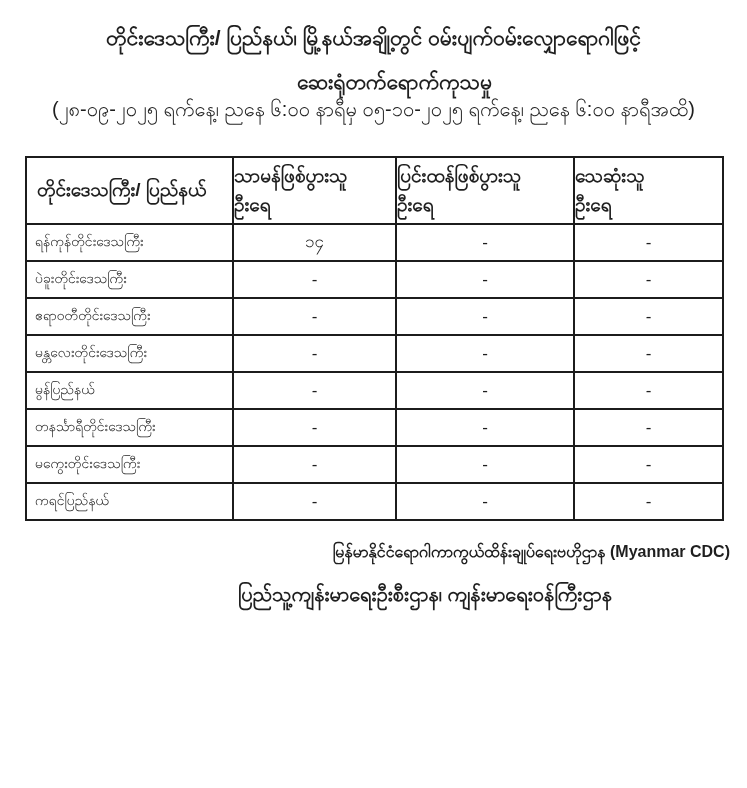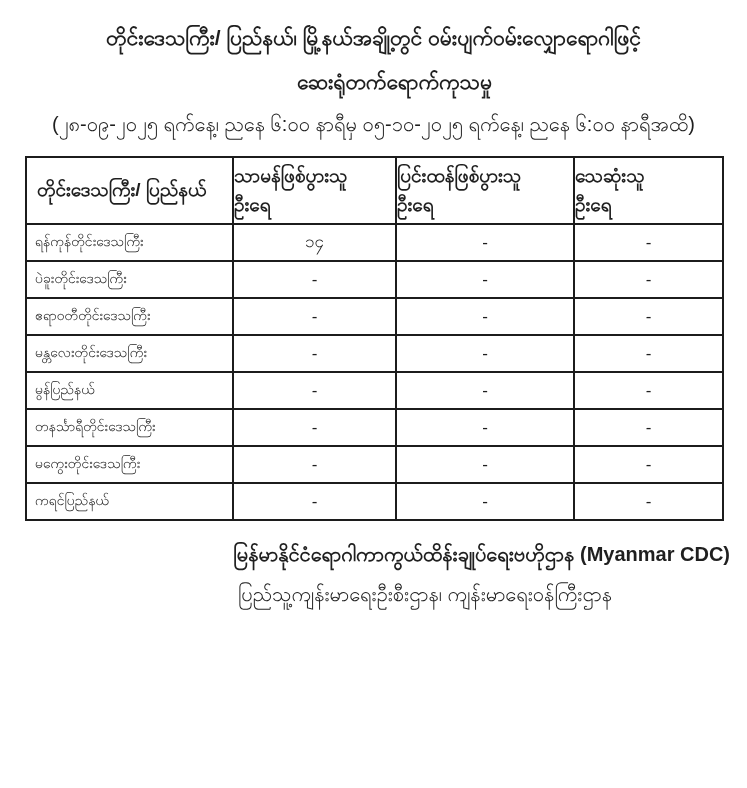--- a/index.html
+++ b/index.html
@@ -29,21 +29,20 @@
     line-height: 1.3;
   }
   .title-line2 {
     margin-top: 17px;
     font-size: 21px;
     font-weight: bold;
     line-height: 1.3;
     margin-left: 42px;
   }
   .date-line {
-    margin-top: 15px;
     font-size: 20px;
     font-weight: normal;
     line-height: 1.3;
     letter-spacing: 0px;
   }
   table.report {
     position: absolute;
     left: 25px;
     top: 156px;
     width: 697px;
@@ -81,30 +80,30 @@
     font-size: 14px;
   }
   table.report td.value-cell {
     text-align: center;
     font-size: 17px;
   }
   .footer-line1 {
     position: absolute;
     top: 541px;
     right: 17px;
-    font-size: 20px;
+    font-size: 16px;
     font-weight: bold;
     white-space: nowrap;
   }
   .footer-line2 {
     position: absolute;
     top: 581px;
     left: 238px;
     font-size: 20px;
-    font-weight: normal;
+    font-weight: bold;
     white-space: nowrap;
   }
 </style>
 </head>
 <body>
 
 <div class="page">
 
   <div class="title-block">
     <div class="title-line1">တိုင်းဒေသကြီး/ ပြည်နယ်၊ မြို့နယ်အချို့တွင် ဝမ်းပျက်ဝမ်းလျှောရောဂါဖြင့်</div>

